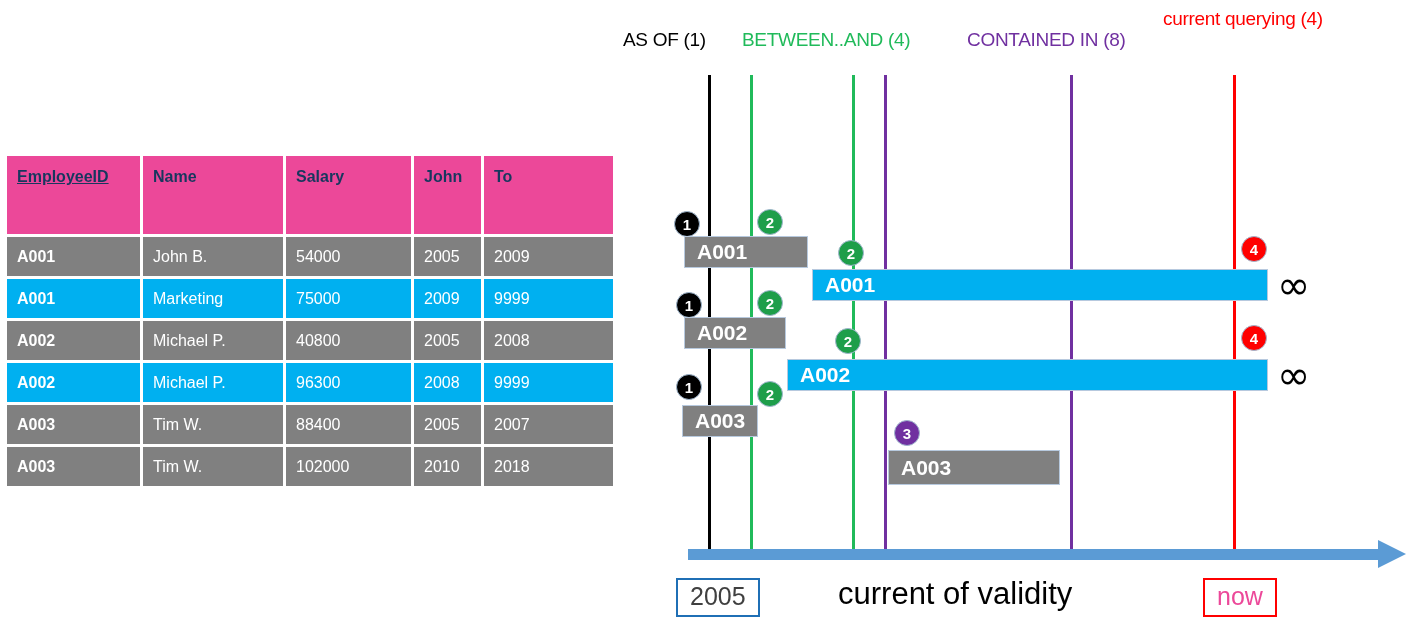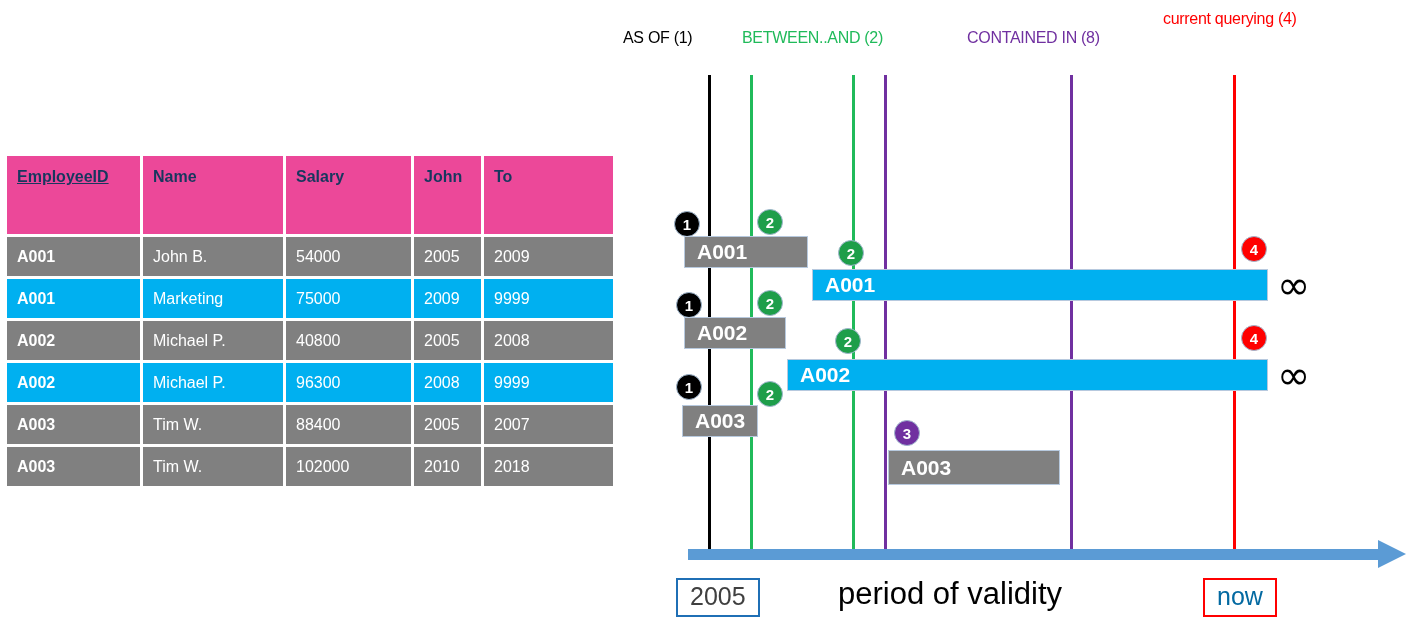--- a/index.html
+++ b/index.html
@@ -67,21 +67,21 @@
   #diagram {
     position: absolute;
     left: 0;
     top: 0;
     width: 1428px;
     height: 637px;
   }
 
   .legend-item {
     position: absolute;
-    font-size: 16px;
+    font-size: 19px;
     white-space: nowrap;
     letter-spacing: -0.3px;
   }
   #legend-asof      { left: 623px;  top: 29px;  color: #000000; }
   #legend-between   { left: 742px;  top: 29px;  color: #20BA5A; }
   #legend-contained { left: 967px;  top: 29px;  color: #7030A0; }
   #legend-current   { left: 1163px; top: 6px;   color: #FF0000; line-height: 25px; }
   #legend-current .l2 { display: block; }
 
   .vline {
@@ -163,21 +163,21 @@
     box-sizing: border-box;
   }
   #label-2005 {
     left: 676px;  top: 578px;
     border: 2px solid #1F6FB5;
     color: #404040;
   }
   #label-now {
     left: 1203px; top: 578px;
     border: 2px solid #FF0000;
-    color: #0369a1;
+    color: #ec4899;
   }
   #label-period {
     position: absolute;
     left: 838px; top: 576px;
     font-size: 31px;
     color: #000000;
   }
 </style>
 </head>
 <body>
@@ -241,21 +241,21 @@
       <td>102000</td>
       <td>2010</td>
       <td>2018</td>
     </tr>
   </tbody>
 </table>
 
 <div id="diagram">
 
   <div class="legend-item" id="legend-asof">AS OF (1)</div>
-  <div class="legend-item" id="legend-between">BETWEEN..AND (2)</div>
+  <div class="legend-item" id="legend-between">BETWEEN..AND (4)</div>
   <div class="legend-item" id="legend-contained">CONTAINED IN (8)</div>
   <div class="legend-item" id="legend-current">
     <span class="l1">current querying (4)</span>
   </div>
 
   <div class="vline black" style="left:708px;"></div>
   <div class="vline green" style="left:750px;"></div>
   <div class="vline green" style="left:852px;"></div>
   <div class="vline purple" style="left:884px;"></div>
   <div class="vline purple" style="left:1070px;"></div>
@@ -284,16 +284,16 @@
   <div class="bar gray" style="left:682px;  top:405px; width:76px;  height:32px;">A003</div>
   <div class="bar gray" style="left:888px;  top:450px; width:172px; height:35px;">A003</div>
 
   <div class="infinity" style="left:1277px; top:265px;">∞</div>
   <div class="infinity" style="left:1277px; top:355px;">∞</div>
 
   <div id="axis-line"></div>
   <div id="axis-arrow"></div>
 
   <div class="axis-box" id="label-2005">2005</div>
-  <div id="label-period">period of validity</div>
+  <div id="label-period">current of validity</div>
   <div class="axis-box" id="label-now">now</div>
 
 </div>
 
 </body></html>

